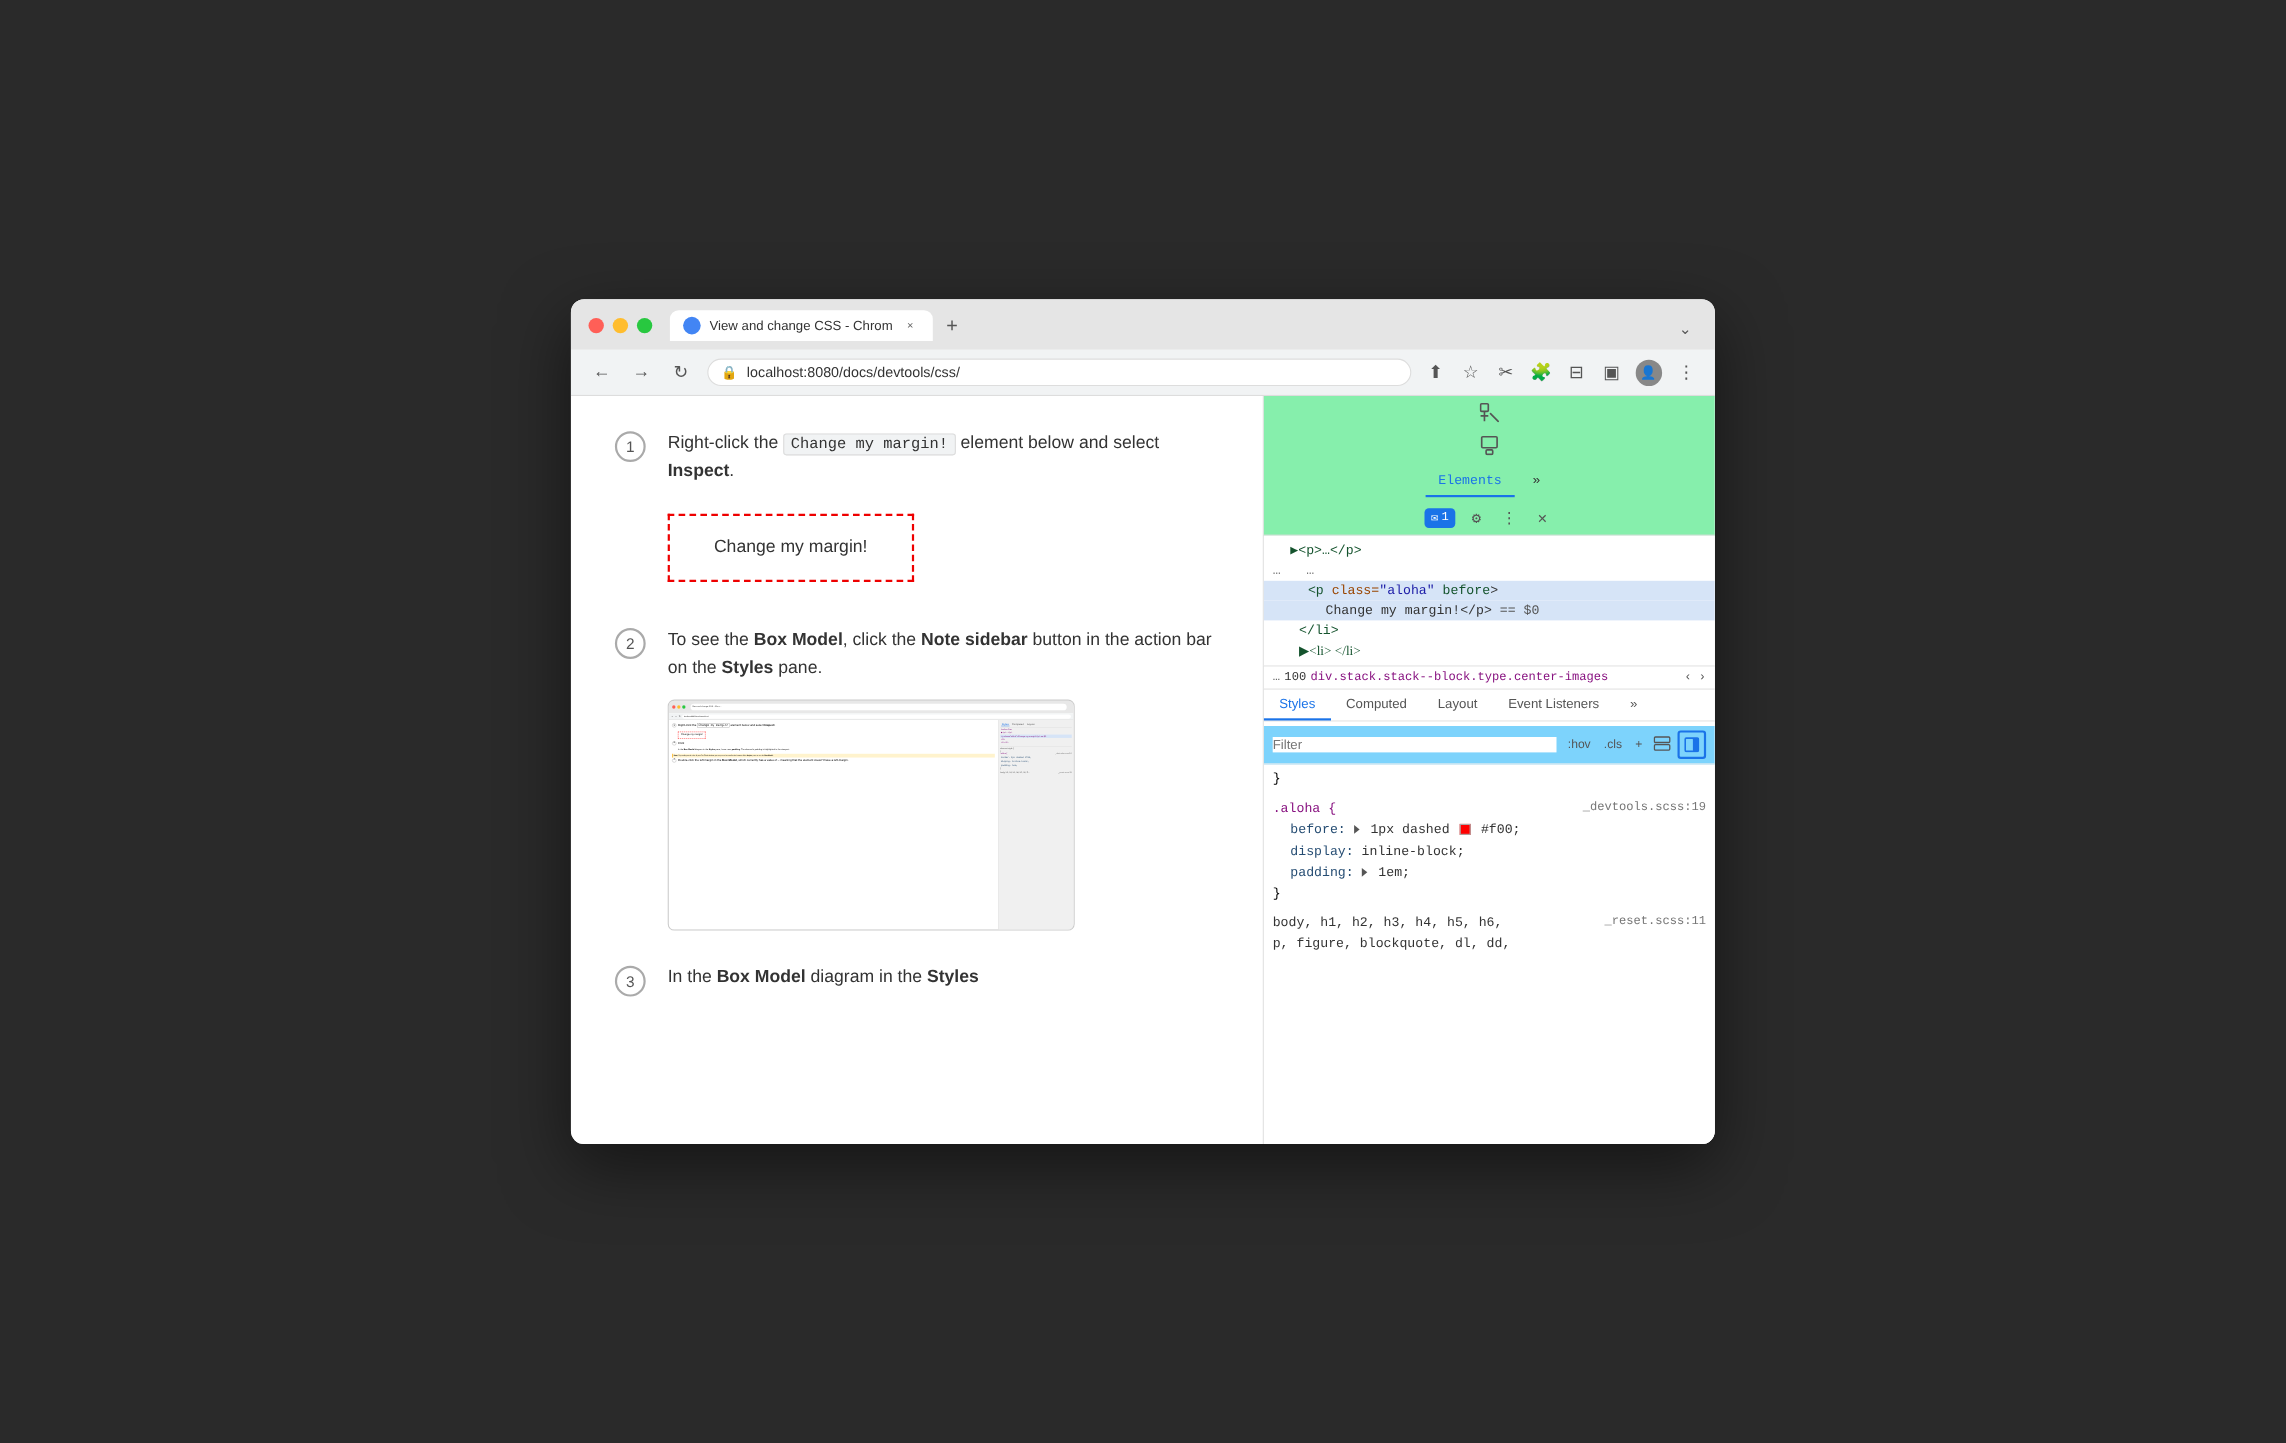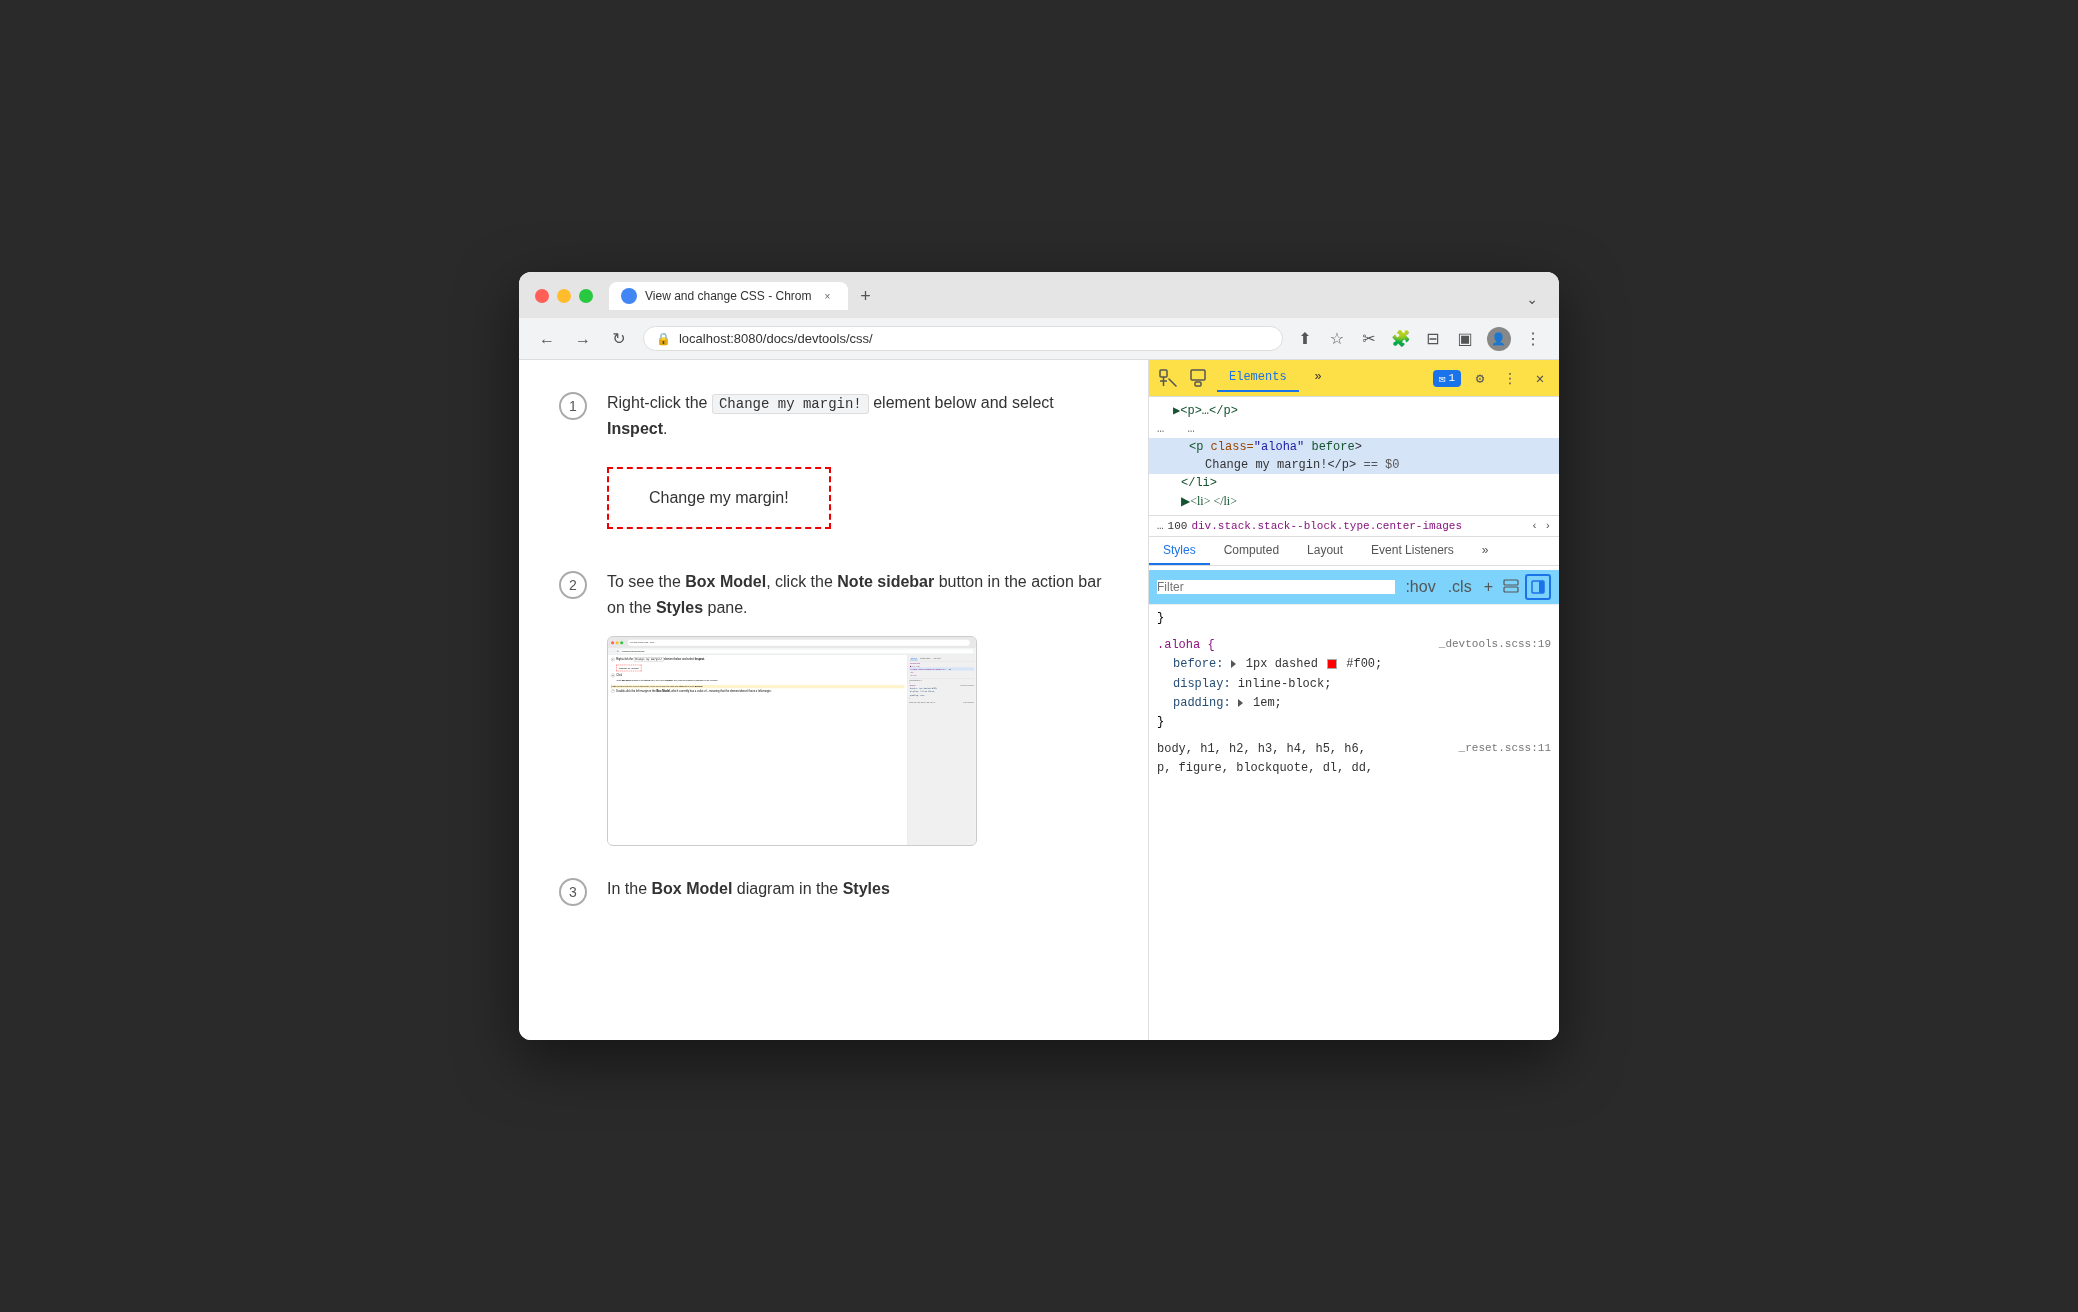--- a/index.html
+++ b/index.html
@@ -254,26 +254,27 @@
     .devtools-panel {
       flex: 1;
       background: #f0f0f0;
       display: flex;
       flex-direction: column;
       font-family: 'Courier New', Consolas, monospace;
       font-size: 12px;
     }
 
     .devtools-header {
-      background: #fde047;
+      background: #86efac;
       display: flex;
       align-items: center;
       padding: 4px 8px;
       border-bottom: 1px solid #ddd;
       gap: 8px;
+      flex-direction: column;
     }
 
     .devtools-tab-bar {
       display: flex;
       align-items: center;
       gap: 4px;
       flex: 1;
     }
 
     .devtools-main-tab {
@@ -400,21 +401,21 @@
       outline: none;
       font-size: 12px;
       color: #333;
     }
 
     .filter-btns {
       display: flex;
       align-items: center;
       gap: 4px;
       color: #555;
-      font-size: 16px;
+      font-size: 11px;
     }
 
     .filter-btn {
       padding: 1px 4px;
       cursor: pointer;
       border-radius: 2px;
       font-family: -apple-system, sans-serif;
     }
 
     .sidebar-toggle {

